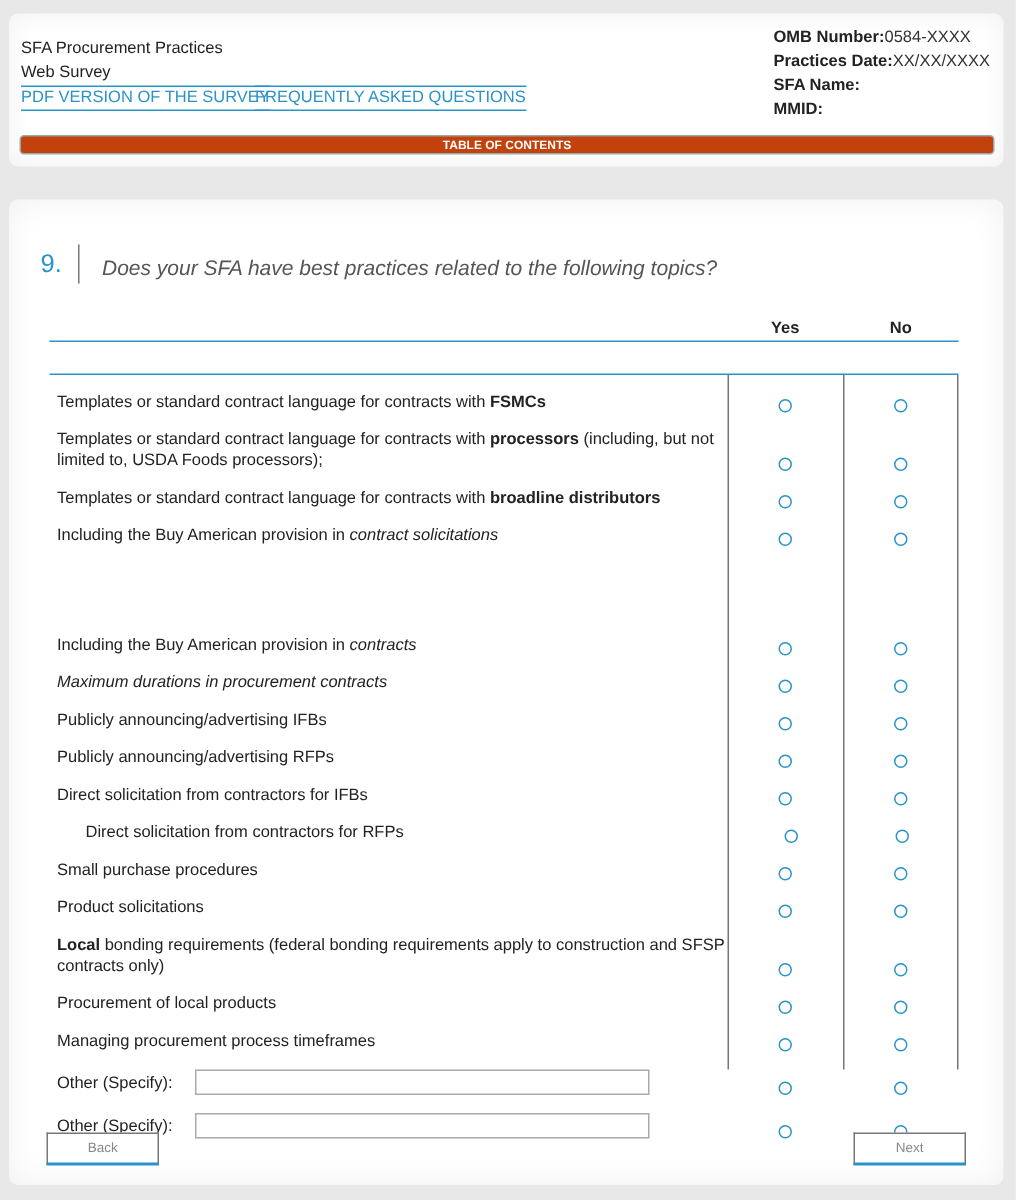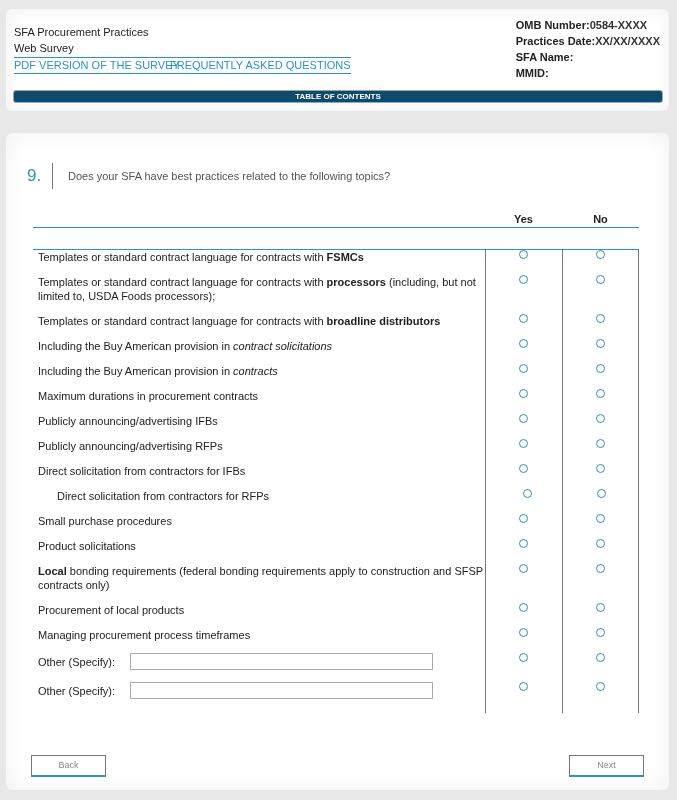--- a/index.html
+++ b/index.html
@@ -17,52 +17,52 @@
   .hdr-link {
     position: absolute; top: 48px; font-size: 11px; color: #2a93c9;
     text-decoration: none; border-top: 1px solid #2a93c9; border-bottom: 1px solid #2a93c9;
     padding: 1px 0; line-height: 13px; cursor: pointer;
   }
   .hdr-link.pdf { left: 8px; }
   .hdr-link.faq { left: 164px; }
 
   .meta { position: absolute; right: 9px; top: 8px; text-align: right; font-size: 11px; line-height: 16px; }
   .meta .row b { font-weight: bold; }
-  .meta .val { font-weight: bold; color: #333; }
+  .meta .val { font-weight: normal; color: #333; }
 
   .toc-bar {
     position: absolute; left: 7px; top: 81px; width: 650px; height: 13px;
-    background: #0c4a6e; border: 1px solid #9aa; border-radius: 3px;
+    background: #c2410c; border: 1px solid #9aa; border-radius: 3px;
     color: #fff; font-size: 8px; font-weight: bold; text-align: center; line-height: 11px;
     cursor: pointer;
   }
 
   .main-card {
     position: absolute; left: 6px; top: 133px; width: 663px; height: 657px;
     background: #fff; border-radius: 6px;
     box-shadow: inset 0 0 22px rgba(0,0,0,0.06);
   }
 
   .q-num { position: absolute; left: 21px; top: 33px; font-size: 17px; color: #2a93c9; }
   .q-sep { position: absolute; left: 46px; top: 30px; width: 1px; height: 26px; background: #777; }
-  .q-text { position: absolute; left: 62px; top: 37px; font-size: 11px; color: #555; }
+  .q-text { position: absolute; left: 62px; top: 37px; font-size: 14px; color: #555; font-style: italic; }
 
   .col-head { position: absolute; top: 80px; font-size: 11px; font-weight: bold; width: 77px; text-align: center; }
   .col-head.yes { left: 479px; }
   .col-head.no { left: 556px; }
   .head-line { position: absolute; left: 27px; top: 94px; width: 606px; height: 1px; background: #2a93c9; }
   .body-line { position: absolute; left: 27px; top: 116px; width: 606px; height: 1px; background: #2a93c9; }
 
   .vline { position: absolute; width: 1px; background: #777; top: 117px; height: 463px; }
   .vline.v1 { left: 479px; }
   .vline.v2 { left: 556px; }
   .vline.v3 { left: 632px; }
 
   .rows { position: absolute; left: 27px; top: 117px; width: 606px; }
-  .row { position: relative; display: flex; align-items: flex-start; }
+  .row { position: relative; display: flex; align-items: flex-end; }
   .row .label { width: 452px; padding-left: 5px; font-size: 11px; line-height: 14px; color: #222; }
   .row .label b { font-weight: bold; }
   .row .label i { font-style: italic; }
   .row .cell { width: 77px; display: flex; justify-content: center; align-items: center; }
   .radio {
     width: 9px; height: 9px; border: 1px solid #2a93c9; border-radius: 50%;
     background: #fff; cursor: pointer;
   }
   .other-wrap { display: flex; align-items: center; }
   .other-input {
@@ -153,30 +153,30 @@
       </div>
       <div class="row" style="height: 25px;">
         <div class="label"><span>Including the Buy American provision in </span><i>contract solicitations</i></div>
         <div class="cell">
           <span class="radio"></span>
         </div>
         <div class="cell">
           <span class="radio"></span>
         </div>
       </div>
-      <div class="row" style="height: 25px;">
+      <div class="row" style="height: 25px; margin-top: 48px;">
         <div class="label"><span>Including the Buy American provision in </span><i>contracts</i></div>
         <div class="cell">
           <span class="radio"></span>
         </div>
         <div class="cell">
           <span class="radio"></span>
         </div>
       </div>
-      <div class="row" style="height: 25px;">
+      <div class="row" style="height: 25px; font-style: italic;">
         <div class="label"><span>Maximum durations in procurement contracts</span></div>
         <div class="cell">
           <span class="radio"></span>
         </div>
         <div class="cell">
           <span class="radio"></span>
         </div>
       </div>
       <div class="row" style="height: 25px;">
         <div class="label"><span>Publicly announcing/advertising IFBs</span></div>

